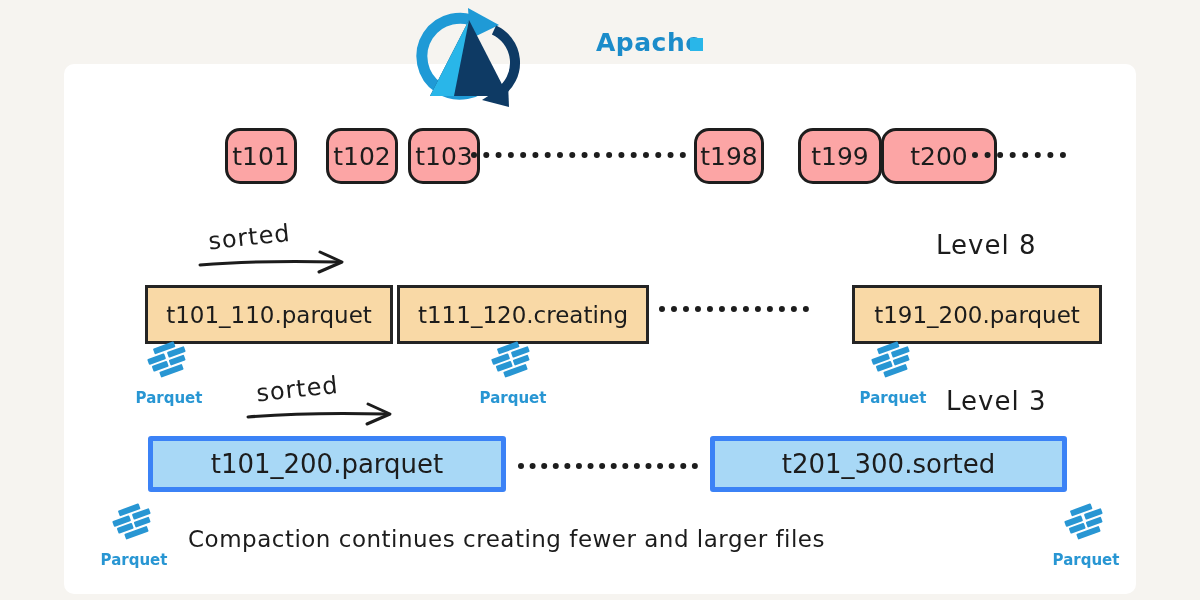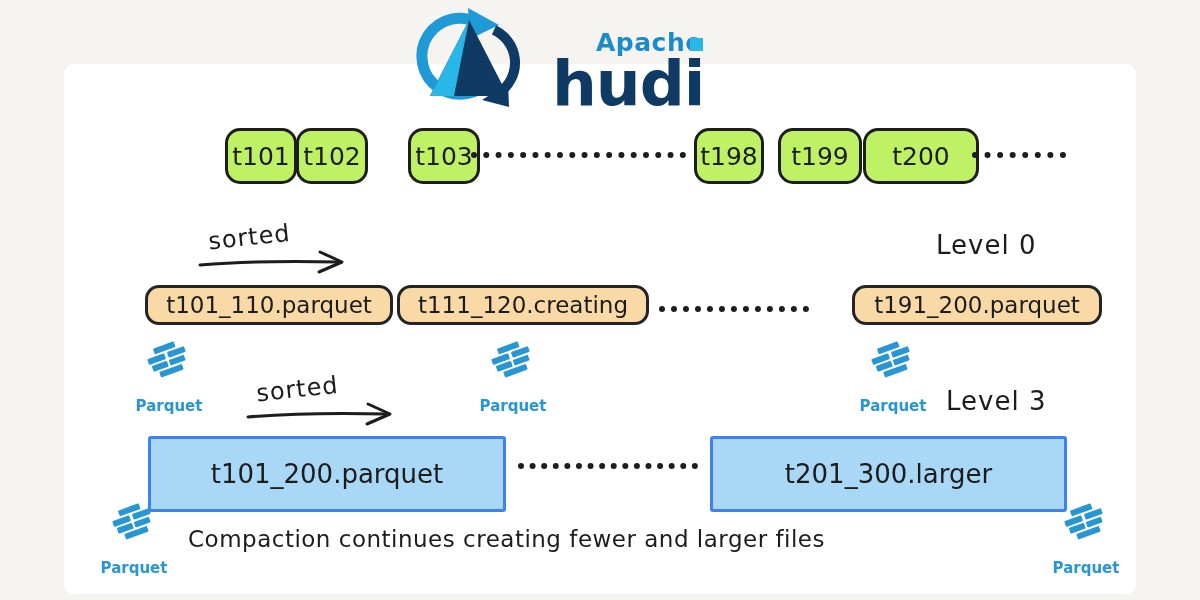--- a/index.html
+++ b/index.html
@@ -26,49 +26,49 @@
     display: block; position: relative; color: var(--hudi-navy, #0e3a64);
     font-size: 63px; font-weight: bold; line-height: 0.85; letter-spacing: -1px;
   }
   .idot {
     position: absolute; width: 13px; height: 13px;
     background: #29b6e9; left: 138px; top: 34px;
   }
   
   .tbox {
     position: absolute; top: 128px; width: 72px; height: 56px;
-    background: #bef264; border: 3px solid #1d1d1d; border-radius: 15px;
+    background: #fca5a5; border: 3px solid #1d1d1d; border-radius: 15px;
     display: flex; align-items: center; justify-content: center;
     font-size: 25px; z-index: 2;
   }
   .dots { position: absolute; height: 0; border-top: 6px dotted #1d1d1d; z-index: 2; }
   
   .obox {
-    position: absolute; top: 285px; height: 40px;
-    background: var(--level0-fill, #f9d9a6); border: 3px solid #242424; border-radius: 14px;
+    position: absolute; top: 285px; height: 59px;
+    background: var(--level0-fill, #f9d9a6); border: 3px solid #242424; border-radius: 0;
     display: flex; align-items: center; justify-content: center;
     font-size: 23px; z-index: 2;
   }
   .bbox {
-    position: absolute; top: 436px; height: 76px;
-    background: var(--level1-fill, #a8d8f6); border: 3px solid #3b82f6; border-radius: 3px;
+    position: absolute; top: 436px; height: 56px;
+    background: var(--level1-fill, #a8d8f6); border: 5px solid #3b82f6; border-radius: 3px;
     display: flex; align-items: center; justify-content: center;
     font-size: 26px; z-index: 2;
   }
   .level-label { position: absolute; font-size: 26px; z-index: 2; letter-spacing: 1px; }
   
   .sorted { position: absolute; display: flex; flex-direction: column; z-index: 2; }
   .sorted-text { font-size: 24px; transform: rotate(-6deg); margin-left: 10px; letter-spacing: 1px; }
   
   .parquet {
     position: absolute; width: 76px; display: flex; flex-direction: column;
     align-items: center; z-index: 2;
   }
   .pq-label {
-    font-size: 15px; font-weight: bold; color: var(--parquet-blue, #2896d3); margin-top: 16px;
+    font-size: 15px; font-weight: bold; color: var(--parquet-blue, #2896d3); margin-top: 8px;
   }
   
   .caption {
     position: absolute; left: 188px; top: 526px; font-size: 23px;
     letter-spacing: 0.5px; z-index: 2; white-space: nowrap;
   }
 </style>
 </head>
 <body>
 
@@ -78,42 +78,41 @@
   <svg width="150" height="104" viewBox="0 0 150 104">
     <path d="M84 20 A38 38 0 1 0 95 74" fill="none" stroke="#1f9ad6" stroke-width="11"></path>
     <polygon points="72,4 103,21 74,35" fill="#1f9ad6"></polygon>
     <path d="M98 26 A36 36 0 0 1 104 88" fill="none" stroke="#0e3a64" stroke-width="10"></path>
     <polygon points="86,96 112,79 113,103" fill="#0e3a64"></polygon>
     <polygon points="34,92 73,16 112,92" fill="#0e3a64"></polygon>
     <polygon points="34,92 73,16 58,92" fill="#29b6e9"></polygon>
   </svg>
   <div class="logo-text">
     <span class="apache">Apache</span>
-    <span class="hudi">hudi</span>
     <span class="idot"></span>
   </div>
 </div>
 
 <div class="tbox" style="left:225px">t101</div>
-<div class="tbox" style="left:296px">t102</div>
+<div class="tbox" style="left:326px">t102</div>
 <div class="tbox" style="left:408px">t103</div>
 <div class="dots" style="left:471px; top:152px; width:215px"></div>
 <div class="tbox" style="left:694px; width:70px">t198</div>
-<div class="tbox" style="left:778px; width:84px">t199</div>
-<div class="tbox" style="left:863px; width:116px">t200</div>
+<div class="tbox" style="left:798px; width:84px">t199</div>
+<div class="tbox" style="left:881px; width:116px">t200</div>
 <div class="dots" style="left:972px; top:152px; width:94px"></div>
 
 <div class="sorted" style="left:198px; top:220px">
   <span class="sorted-text">sorted</span>
   <svg width="152" height="26" viewBox="0 0 152 26">
     <path d="M2 17 C 50 13, 100 13, 140 14" stroke="#1c1c1c" stroke-width="3" fill="none" stroke-linecap="round"></path>
     <path d="M122 4 L144 14 L121 24" stroke="#1c1c1c" stroke-width="3" fill="none" stroke-linecap="round" stroke-linejoin="round"></path>
   </svg>
 </div>
-<div class="level-label" style="left:936px; top:230px">Level 0</div>
+<div class="level-label" style="left:936px; top:230px">Level 8</div>
 
 <div class="obox" style="left:145px; width:248px">t101_110.parquet</div>
 <div class="obox" style="left:397px; width:252px">t111_120.creating</div>
 <div class="dots" style="left:659px; top:306px; width:150px"></div>
 <div class="obox" style="left:852px; width:250px">t191_200.parquet</div>
 
 <div class="parquet" style="left:131px; top:341px">
   <svg width="54" height="40" viewBox="0 0 54 40">
     <g fill="#2896d3" transform="rotate(-20 27 20)">
       <rect x="16" y="3" width="22" height="6" rx="1"></rect>
@@ -157,21 +156,21 @@
   <span class="sorted-text">sorted</span>
   <svg width="152" height="26" viewBox="0 0 152 26">
     <path d="M2 17 C 50 13, 100 13, 140 14" stroke="#1c1c1c" stroke-width="3" fill="none" stroke-linecap="round"></path>
     <path d="M122 4 L144 14 L121 24" stroke="#1c1c1c" stroke-width="3" fill="none" stroke-linecap="round" stroke-linejoin="round"></path>
   </svg>
 </div>
 <div class="level-label" style="left:946px; top:386px">Level 3</div>
 
 <div class="bbox" style="left:148px; width:358px">t101_200.parquet</div>
 <div class="dots" style="left:518px; top:463px; width:180px"></div>
-<div class="bbox" style="left:710px; width:357px">t201_300.larger</div>
+<div class="bbox" style="left:710px; width:357px">t201_300.sorted</div>
 
 <div class="parquet" style="left:96px; top:503px">
   <svg width="54" height="40" viewBox="0 0 54 40">
     <g fill="#2896d3" transform="rotate(-20 27 20)">
       <rect x="16" y="3" width="22" height="6" rx="1"></rect>
       <rect x="7" y="11" width="18" height="6" rx="1"></rect>
         <rect x="28" y="11" width="18" height="6" rx="1"></rect>
       <rect x="9" y="19" width="16" height="6" rx="1"></rect>
         <rect x="27" y="19" width="16" height="6" rx="1"></rect>
       <rect x="14" y="27" width="24" height="6" rx="1"></rect>

